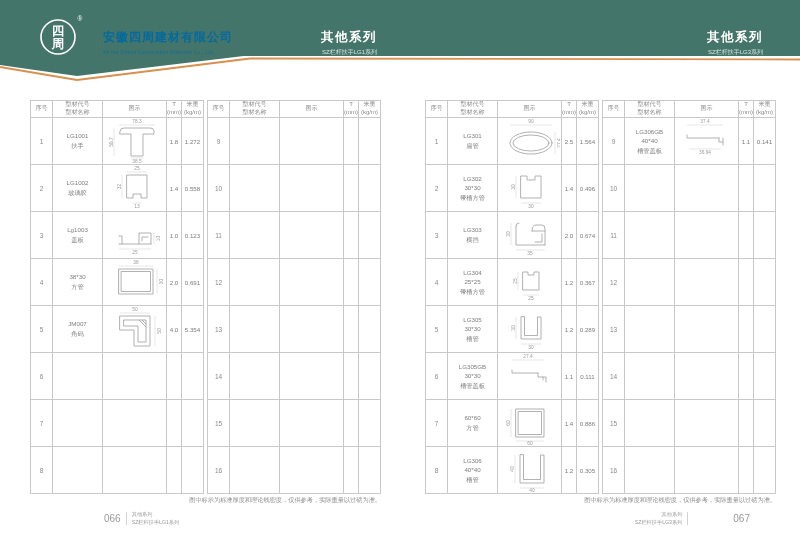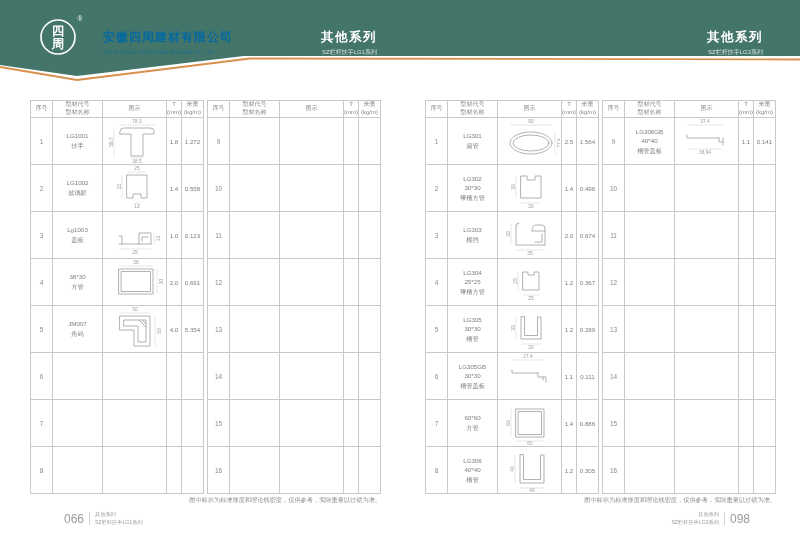--- a/index.html
+++ b/index.html
@@ -33,21 +33,21 @@
   svg.draw { display:block; margin:0 auto; }
   .s  { fill:none; stroke:#a8a8a8; stroke-width:.9; stroke-linejoin:round; stroke-linecap:round; }
   .dl { stroke:#cccccc; stroke-width:.5; }
   .dt { font-size:4.8px; fill:#9b9b9b; }
 
   
   .note { position:absolute; top:496px; width:351px; text-align:right; font-size:6.2px; color:#8a8a8a; }
   #note1 { left:30px; } #note2 { left:425px; }
   .footer { position:absolute; top:511px; display:flex; align-items:center; gap:5px; color:#9a9a9a; }
   #f1 { left:64px; } #f2 { right:50px; }
-  .fpage { font-size:12px; }
+  .fpage { font-size:10px;margin-left:40px; }
   .fdiv { width:1px; height:13px; background:#d2d2d2; }
   .fseries { font-size:5.2px; line-height:1.5; color:#9a9a9a; }
   #f1 .fseries { text-align:left; } #f2 .fseries { text-align:right; }
   .fseries span { display:block; }
 </style>
 </head>
 <body>
 
 <div id="page">
 
@@ -591,16 +591,16 @@
       <span>其他系列</span>
       <span>SZ栏杆扶手LG1系列</span>
     </span>
   </div>
   <div class="footer" id="f2">
     <span class="fseries">
       <span>其他系列</span>
       <span>SZ栏杆扶手LG3系列</span>
     </span>
     <span class="fdiv"></span>
-    <span class="fpage">098</span>
+    <span class="fpage">067</span>
   </div>
 
 </div>
 
 </body></html>

